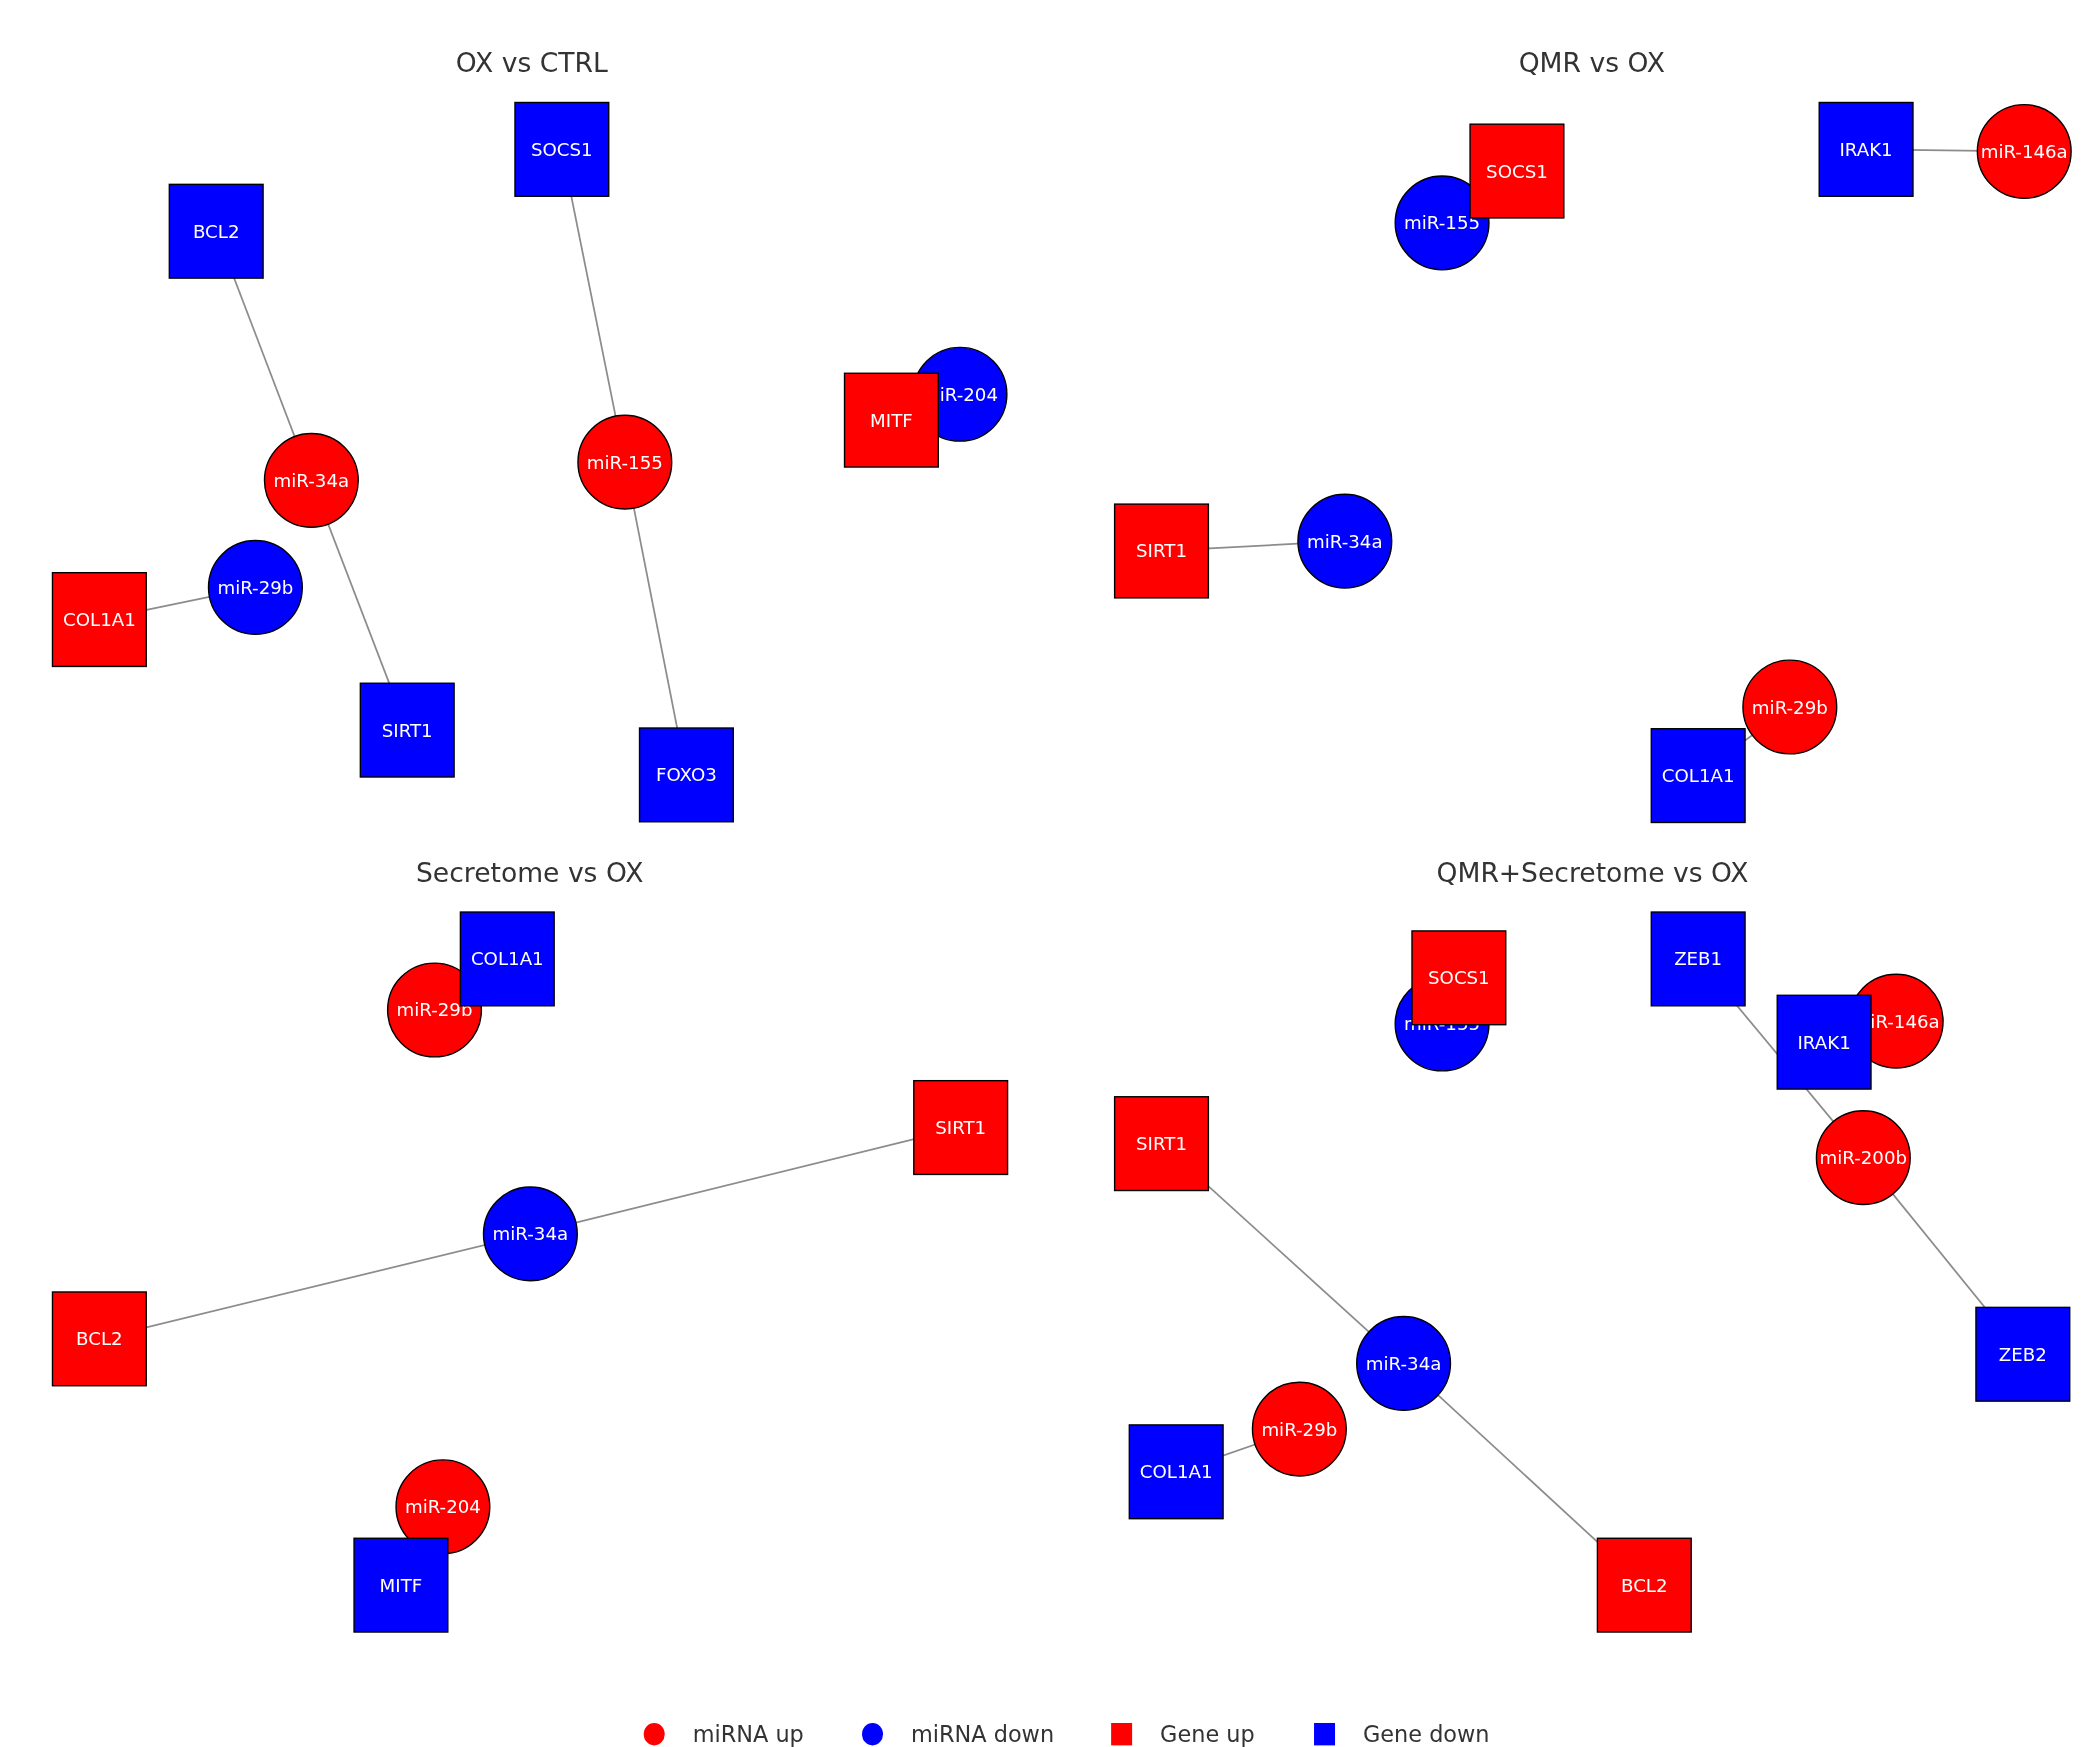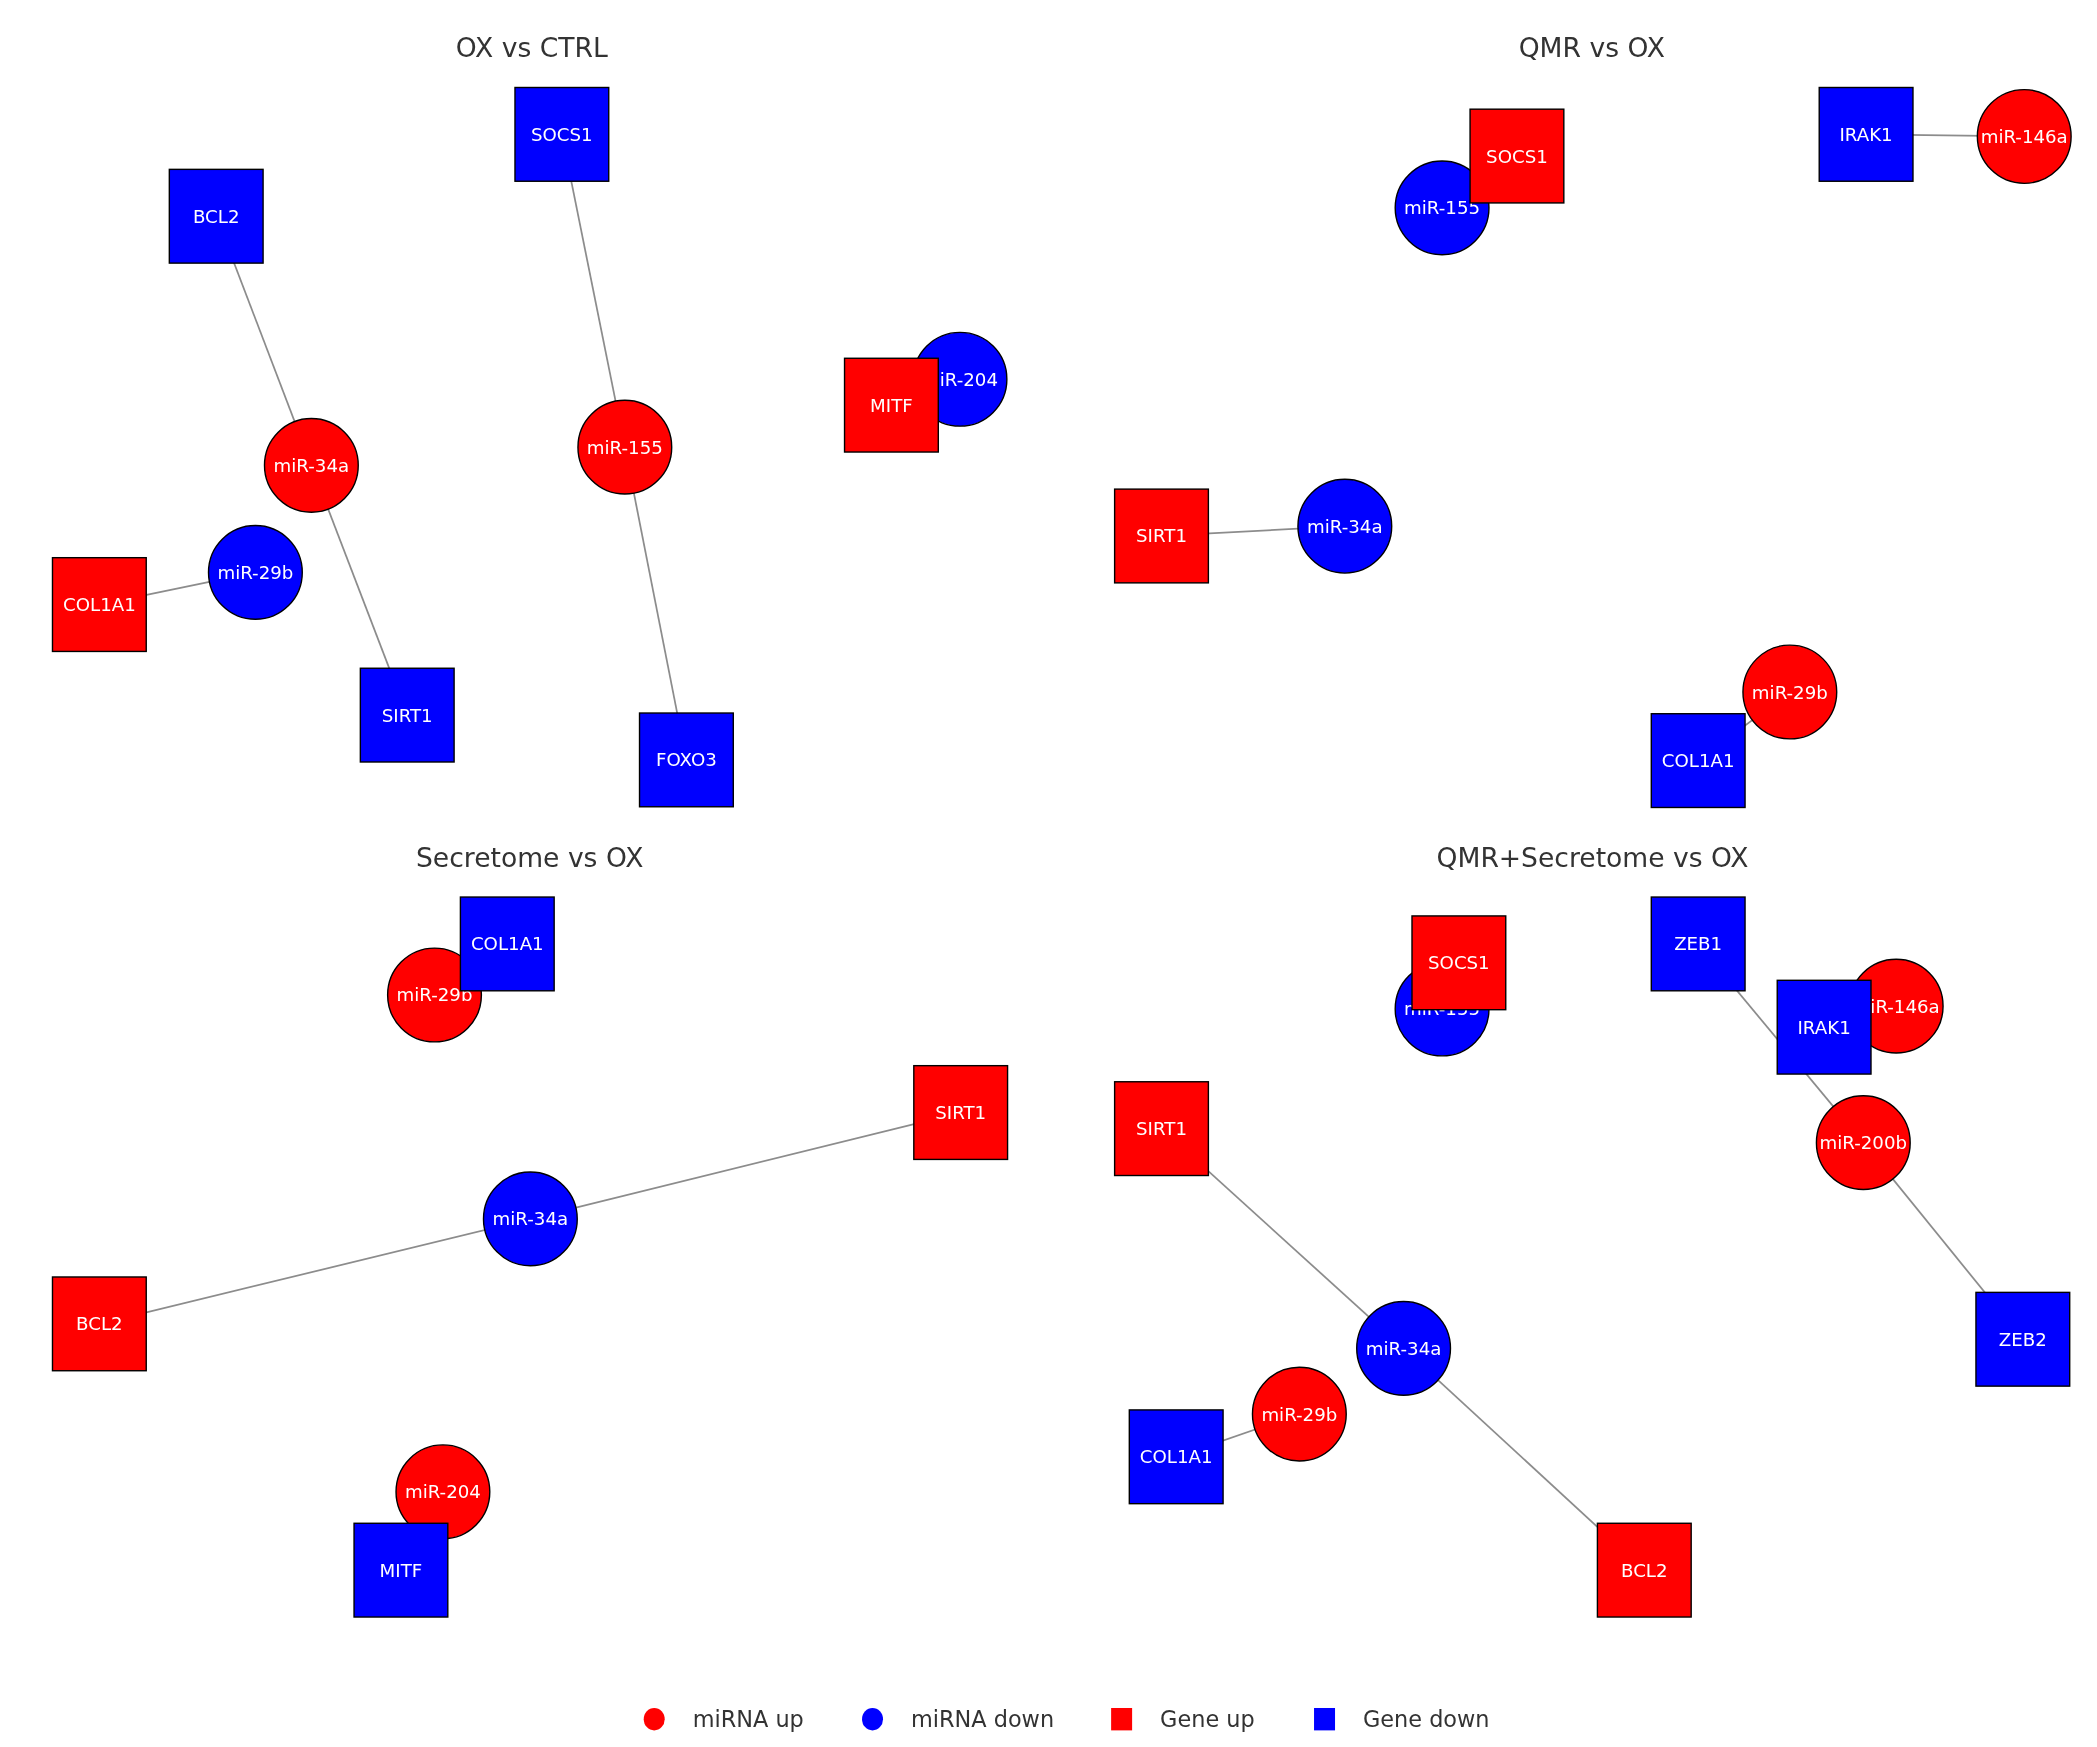--- a/index.html
+++ b/index.html
@@ -1,17 +1,17 @@
 <!DOCTYPE html>
 <html style="font-size:11.2px"><head>
 <meta charset="utf-8">
 <style>
   html, body { margin: 0; padding: 0; background: #ffffff; }
   body { width: 2097px; height: 1748px; overflow: hidden; }
-  #canvas { position: absolute; left: 0; top: 1px; width: 2097px; height: 1252px; }
+  #canvas { position: absolute; left: 0; top: 16px; width: 2097px; height: 1252px; }
   svg text { font-family: "DejaVu Sans", sans-serif; }
   .title { font-size: 38px; fill: #333333; text-anchor: middle; }
   .node-label { font-size: 26px; fill: #ffffff; text-anchor: middle; dominant-baseline: central; }
   .edge { stroke: #8c8c8c; stroke-width: 2.5; }
   .legend-text { font-size: 32px; fill: #333333; dominant-baseline: central; }
 </style>
 </head>
 <body>
 
 <div id="canvas">

